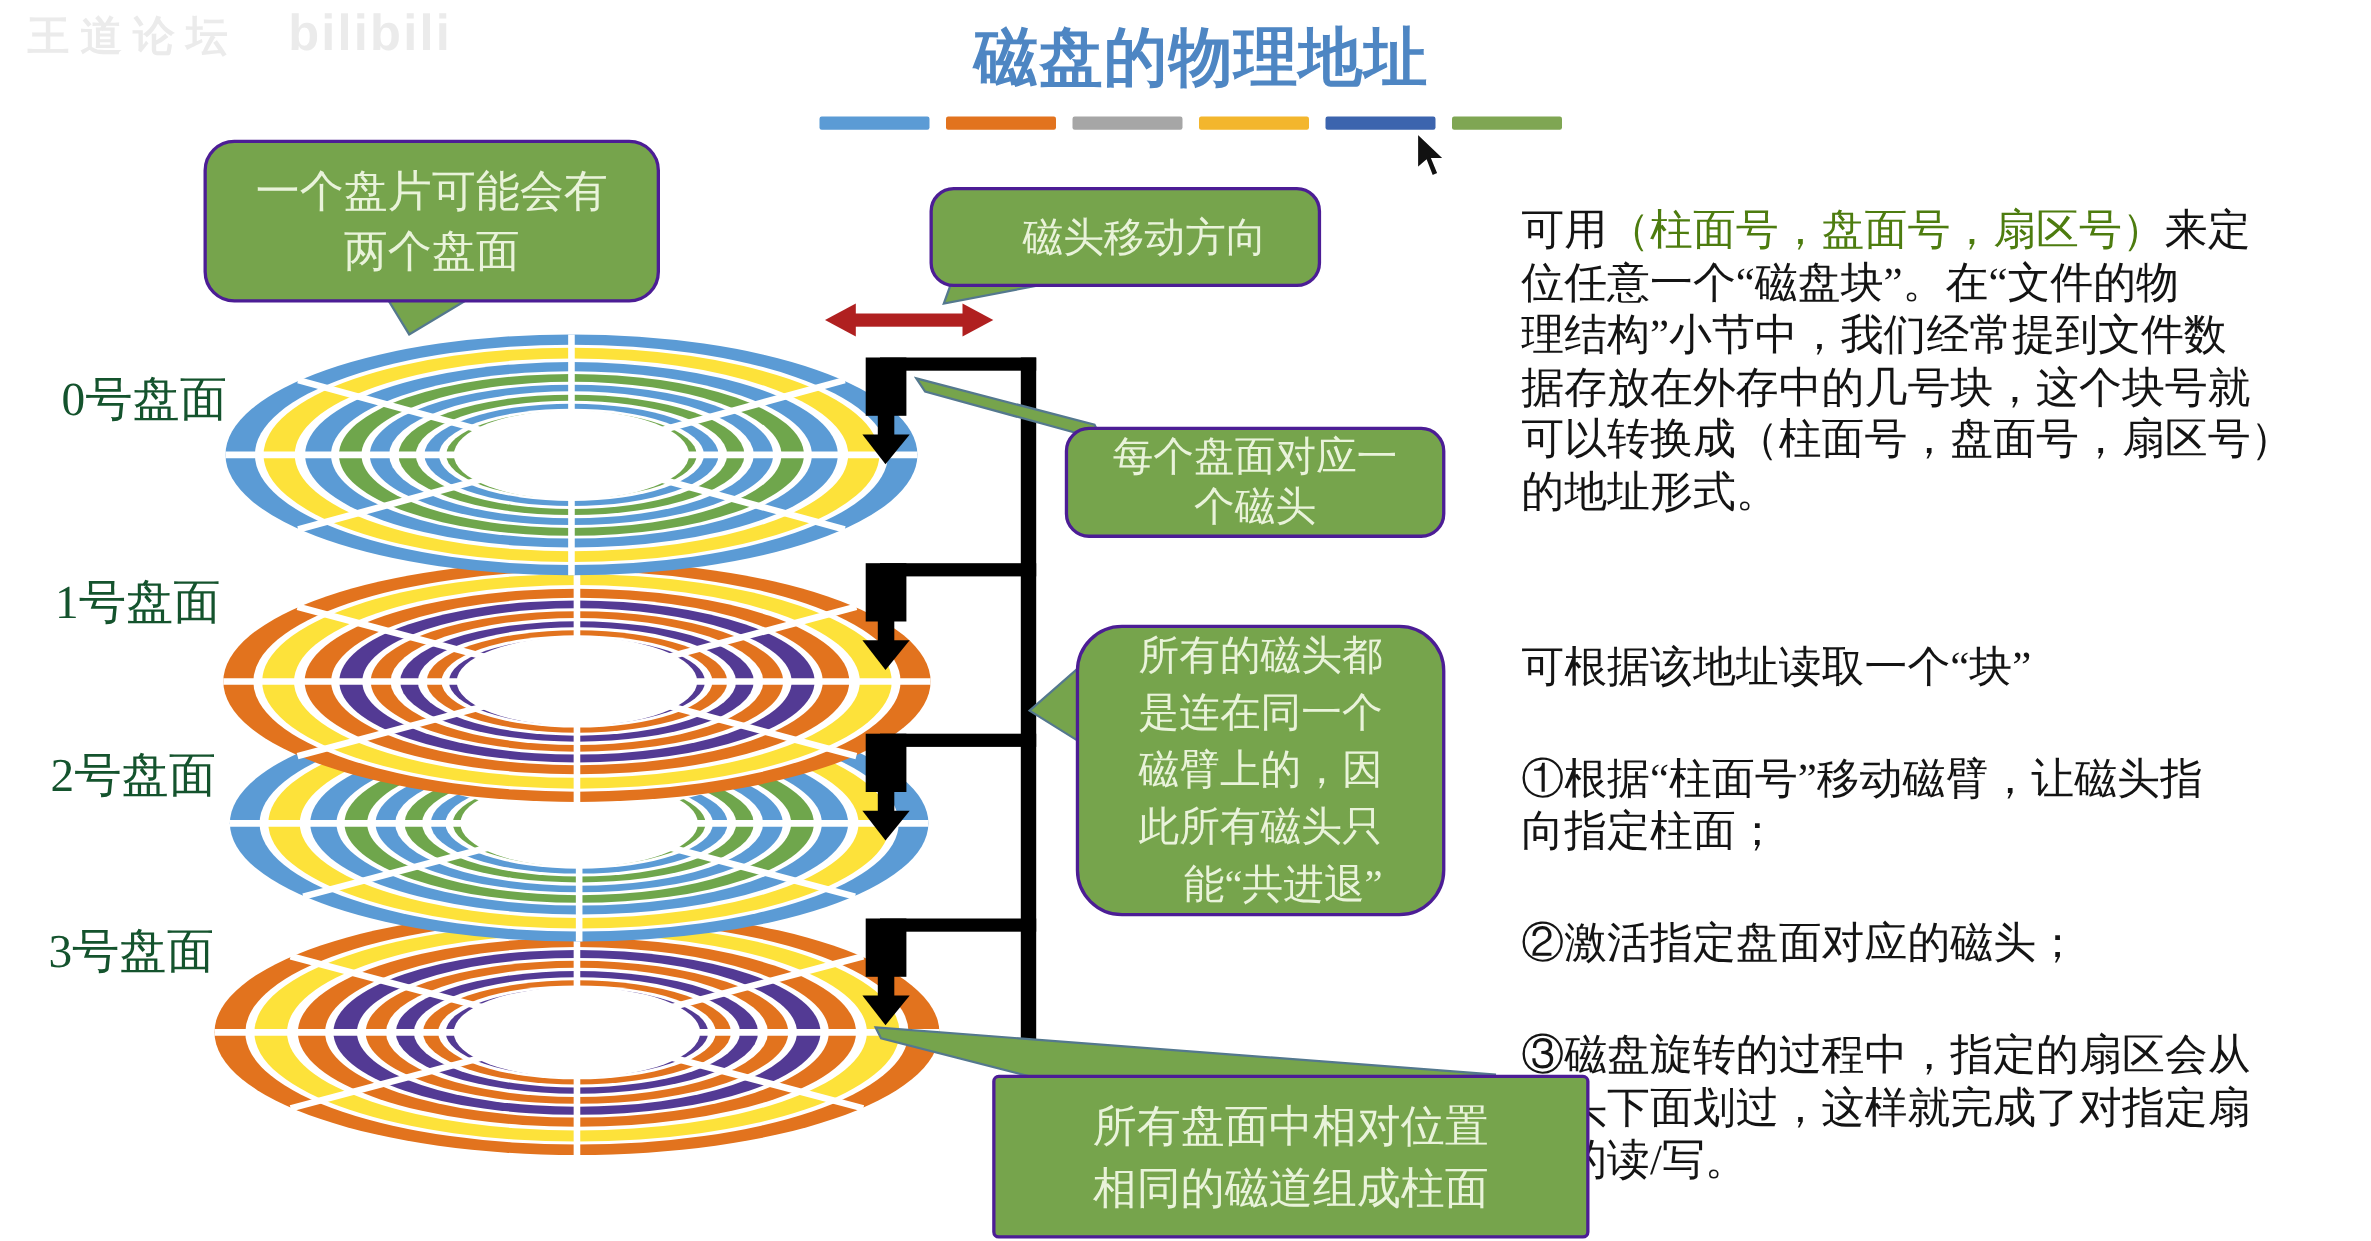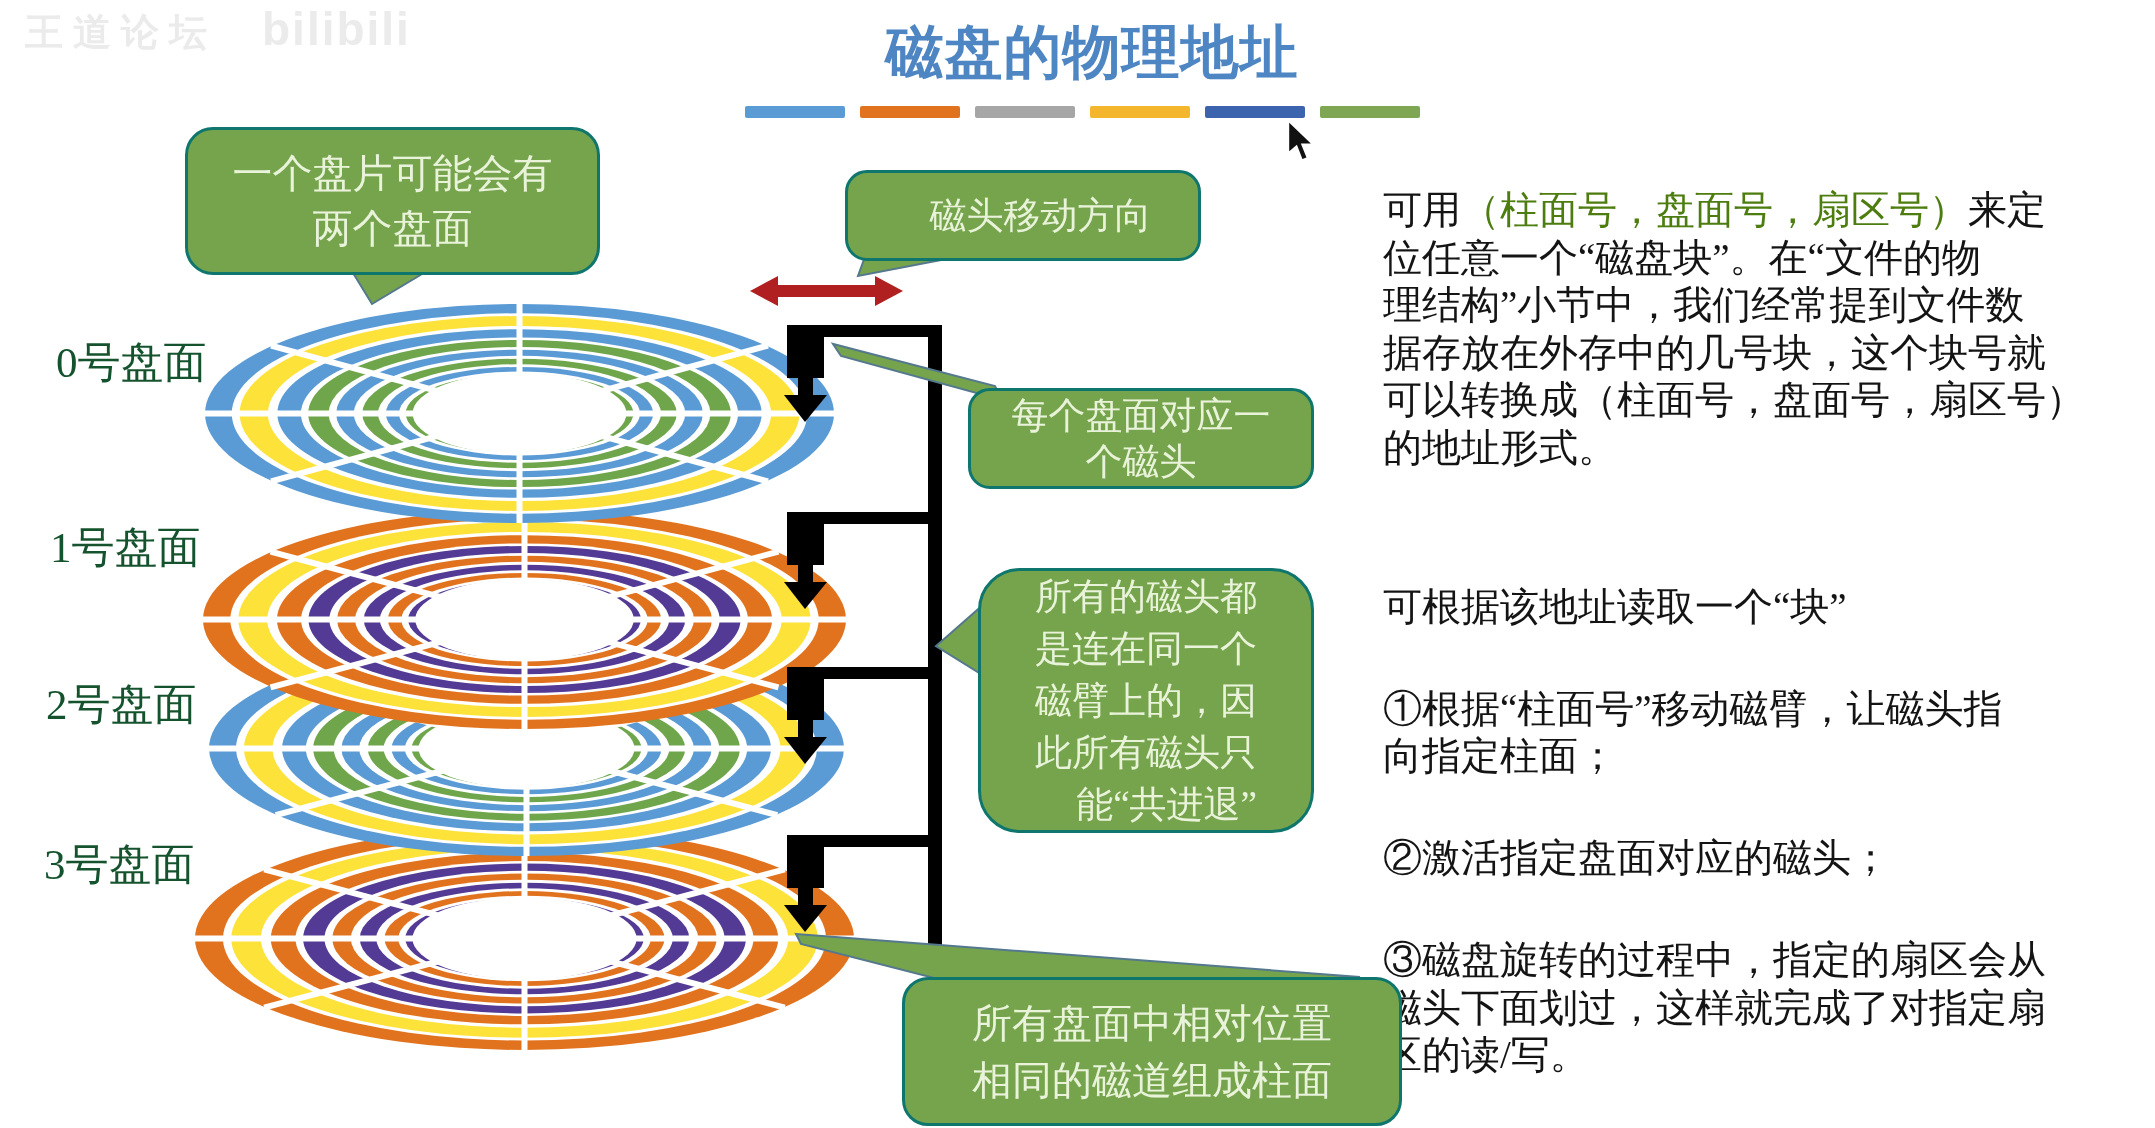--- a/index.html
+++ b/index.html
@@ -18,28 +18,28 @@
   .bars span{display:block;width:100px;height:12px;border-radius:2px;}
 
   .platter{position:absolute;z-index:11;}
   #disk0{z-index:14;} #disk1{z-index:13;} #disk2{z-index:12;} #disk3{z-index:11;}
   .plabel{position:absolute;font-size:43px;color:#14532d;z-index:15;white-space:nowrap;}
   #plabel0{left:56px;top:334px;} #plabel1{left:50px;top:519px;}
   #plabel2{left:46px;top:676px;} #plabel3{left:44px;top:836px;}
 
   #overlay{position:absolute;left:0;top:0;width:2155px;height:1128px;z-index:20;pointer-events:none;}
 
-  .bubble{position:absolute;background:#76a44c;border:3px solid #0f766e;color:#e9f3da;
+  .bubble{position:absolute;background:#76a44c;border:3px solid #4c1d95;color:#e9f3da;
           display:flex;align-items:center;justify-content:center;text-align:center;
           white-space:pre-line;z-index:30;box-sizing:border-box;}
   #bubble1{left:185px;top:127px;width:415px;height:148px;border-radius:28px;font-size:40px;line-height:55px;}
   #bubble2{left:845px;top:170px;width:356px;height:91px;border-radius:22px;font-size:37px;padding-left:35px;}
   #bubble3{left:968px;top:388px;width:346px;height:101px;border-radius:22px;font-size:37px;line-height:46px;}
   #bubble4{left:978px;top:568px;width:336px;height:265px;border-radius:42px;font-size:37px;line-height:52px;text-align:right;}
-  #bubble5{left:902px;top:977px;width:500px;height:149px;border-radius:26px;font-size:40px;line-height:57px;}
+  #bubble5{left:902px;top:977px;width:543px;height:149px;border-radius:6px;font-size:40px;line-height:57px;}
 
   .rtext{position:absolute;left:1383px;width:785px;color:#141414;font-size:39px;
          line-height:47.5px;z-index:5;white-space:pre-line;}
   #para1{top:186px;} #para2{top:535px;}
   .hl{color:#4d7c0f;}
   .step{margin-bottom:7px;white-space:pre-line;}
 
   .cursor{position:absolute;left:1286px;top:120px;z-index:50;}
 </style>
 </head>

